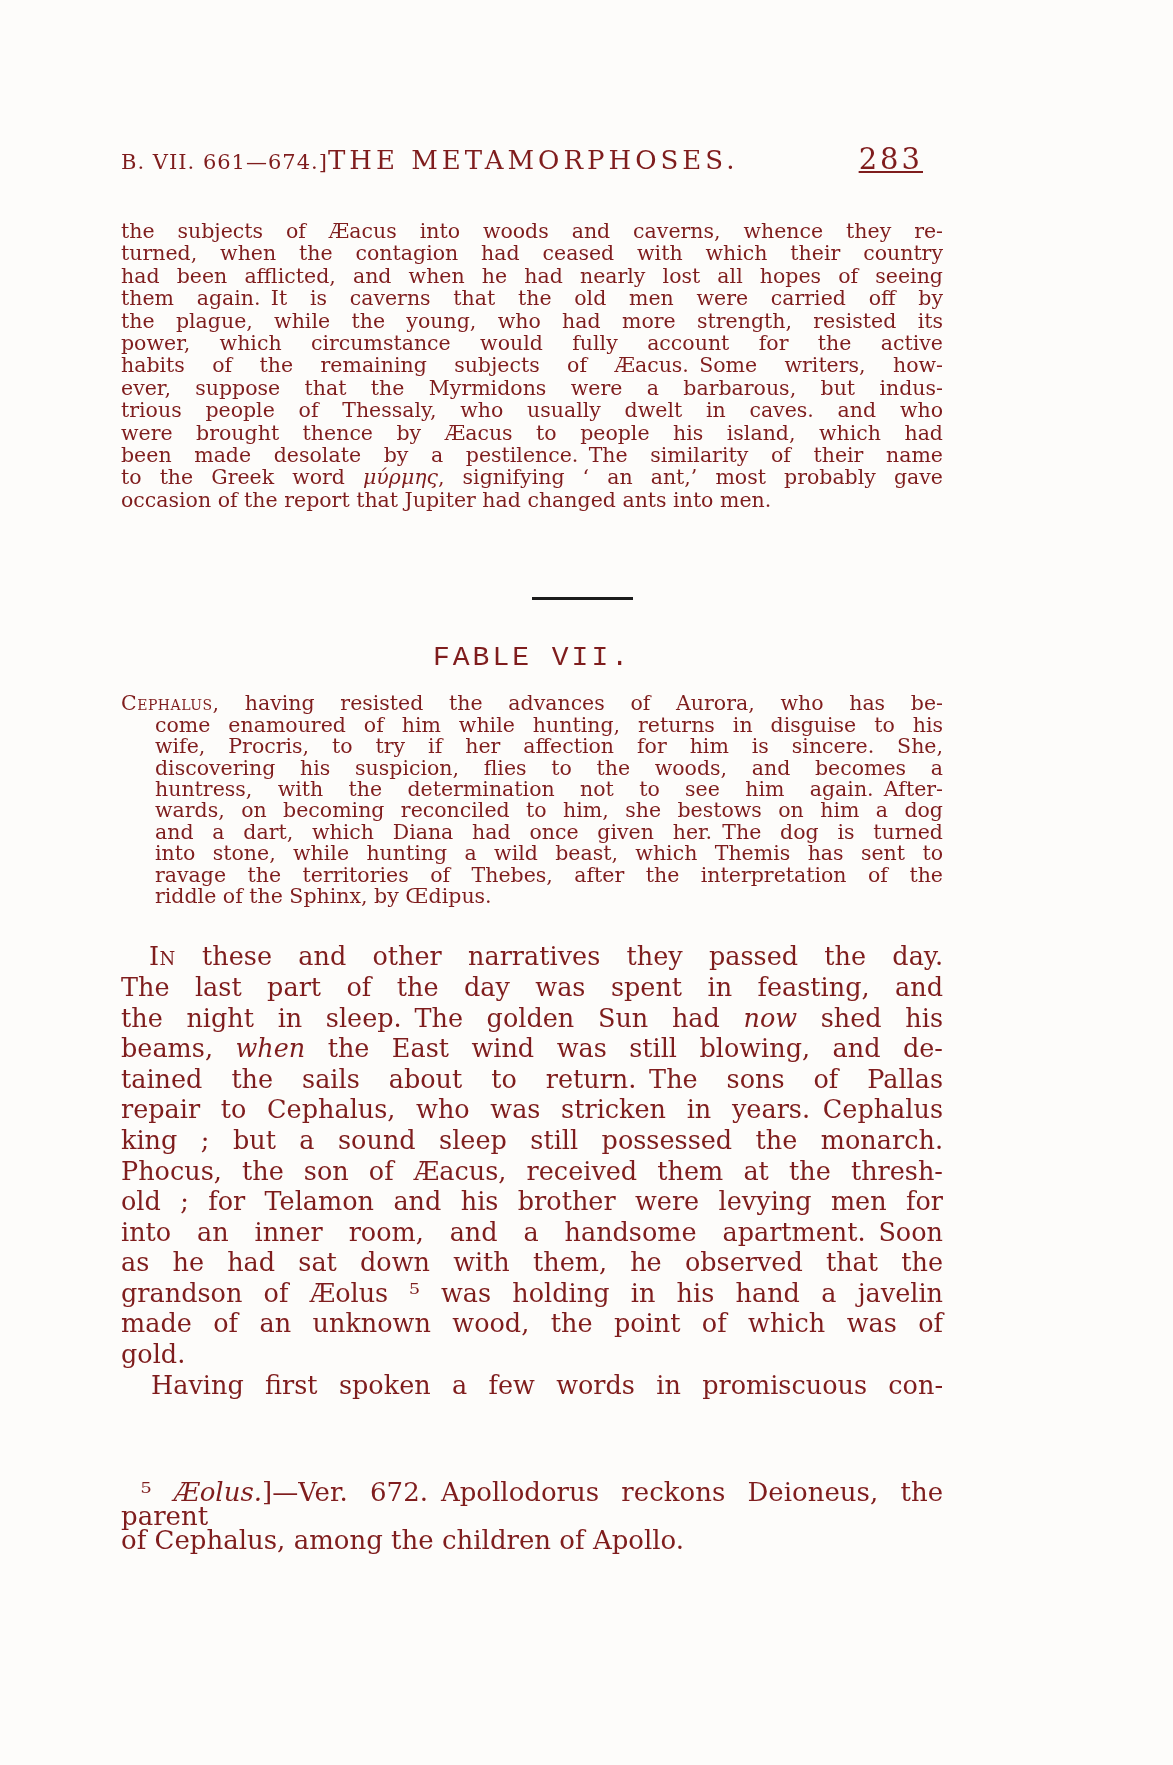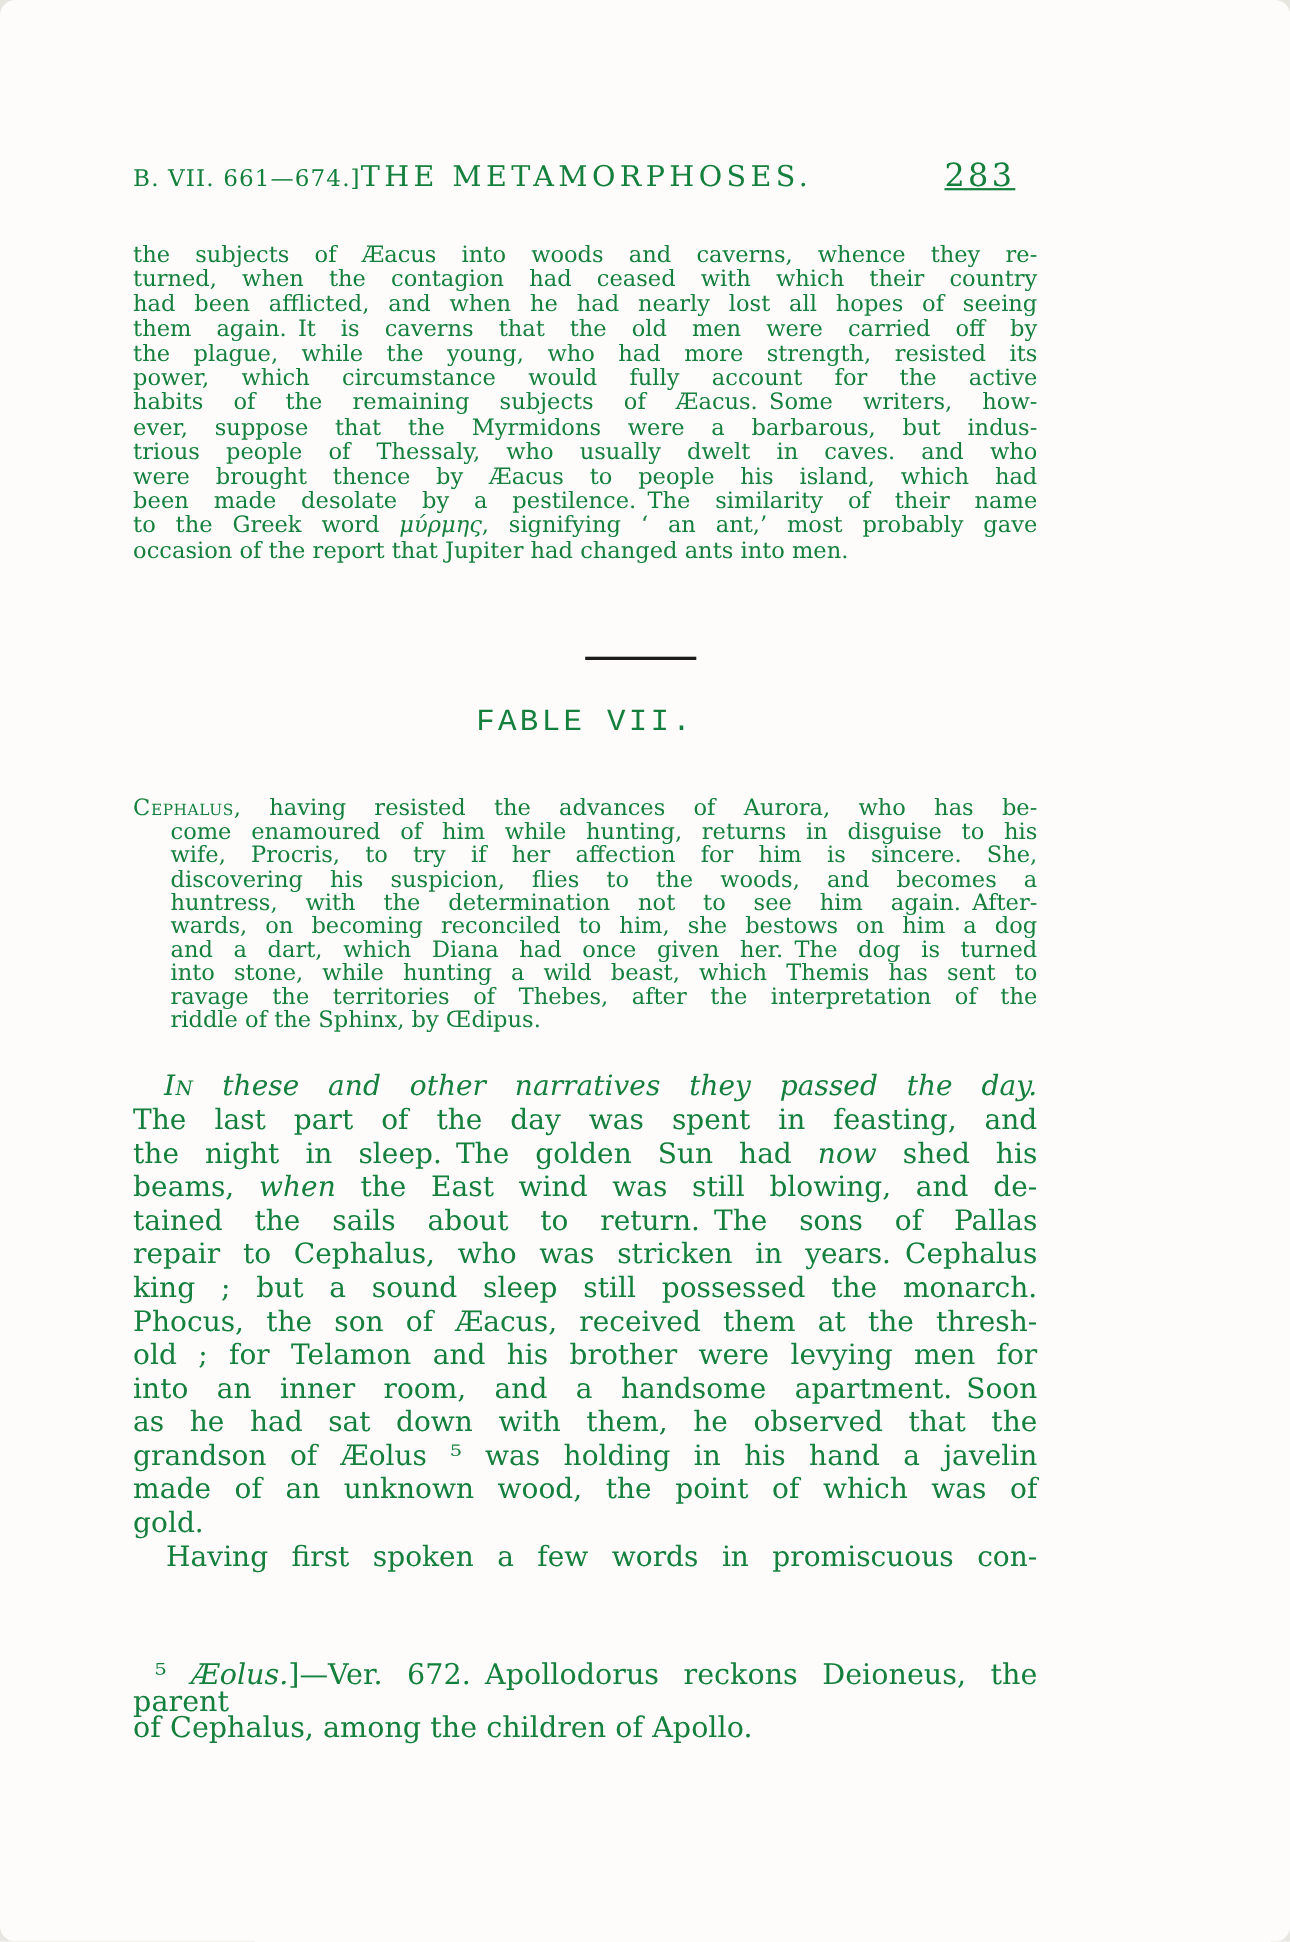--- a/index.html
+++ b/index.html
@@ -5,23 +5,22 @@
   html, body { margin: 0; padding: 0; }
   body {
     width: 1173px; height: 1765px;
     background: #e8e6e0;
     font-family: "DejaVu Serif", "Liberation Serif", serif;
   }
   .page {
     position: relative;
     width: 1173px; height: 1765px;
     background: #fdfcfa;
-    color: #15803d;
+    color: #7f1d1d;
     overflow: hidden;
-    border-radius: 14px;
   }
   .content {
     position: absolute;
     left: 121px; top: 142px;
     width: 822px;
   }
   
   .runhead { display: flex; align-items: baseline; }
   .book-ref {
     font-size: 21px; letter-spacing: 1px; white-space: nowrap;
@@ -51,31 +50,31 @@
     margin: 86px 0 0 411px;
   }
   
   .fable-heading {
     margin-top: 42px;
     text-align: center;
     font-size: 28px; letter-spacing: 3px; font-family: Liberation Mono, monospace;
   }
   
   .synopsis {
-    margin-top: 51px;
+    margin-top: 20px;
     font-size: 20.5px; line-height: 21.4px;
   }
   .synopsis .line { padding-left: 34px; }
   .synopsis .line.first { padding-left: 0; }
   
   .body-text {
     margin-top: 34px;
     font-size: 25.5px; line-height: 30.6px;
   }
-  .body-text .line.first { text-indent: 28px; font-style: italic; }
+  .body-text .line.first { text-indent: 28px; }
   .para2 {
     font-size: 25.5px; line-height: 30.6px;
   }
   .para2 .line { text-indent: 30px; text-align-last: justify; }
   
   .footnote {
     margin-top: 80px;
     font-size: 26px; line-height: 24px;
   }
   .footnote .line.first { text-indent: 20px; }

